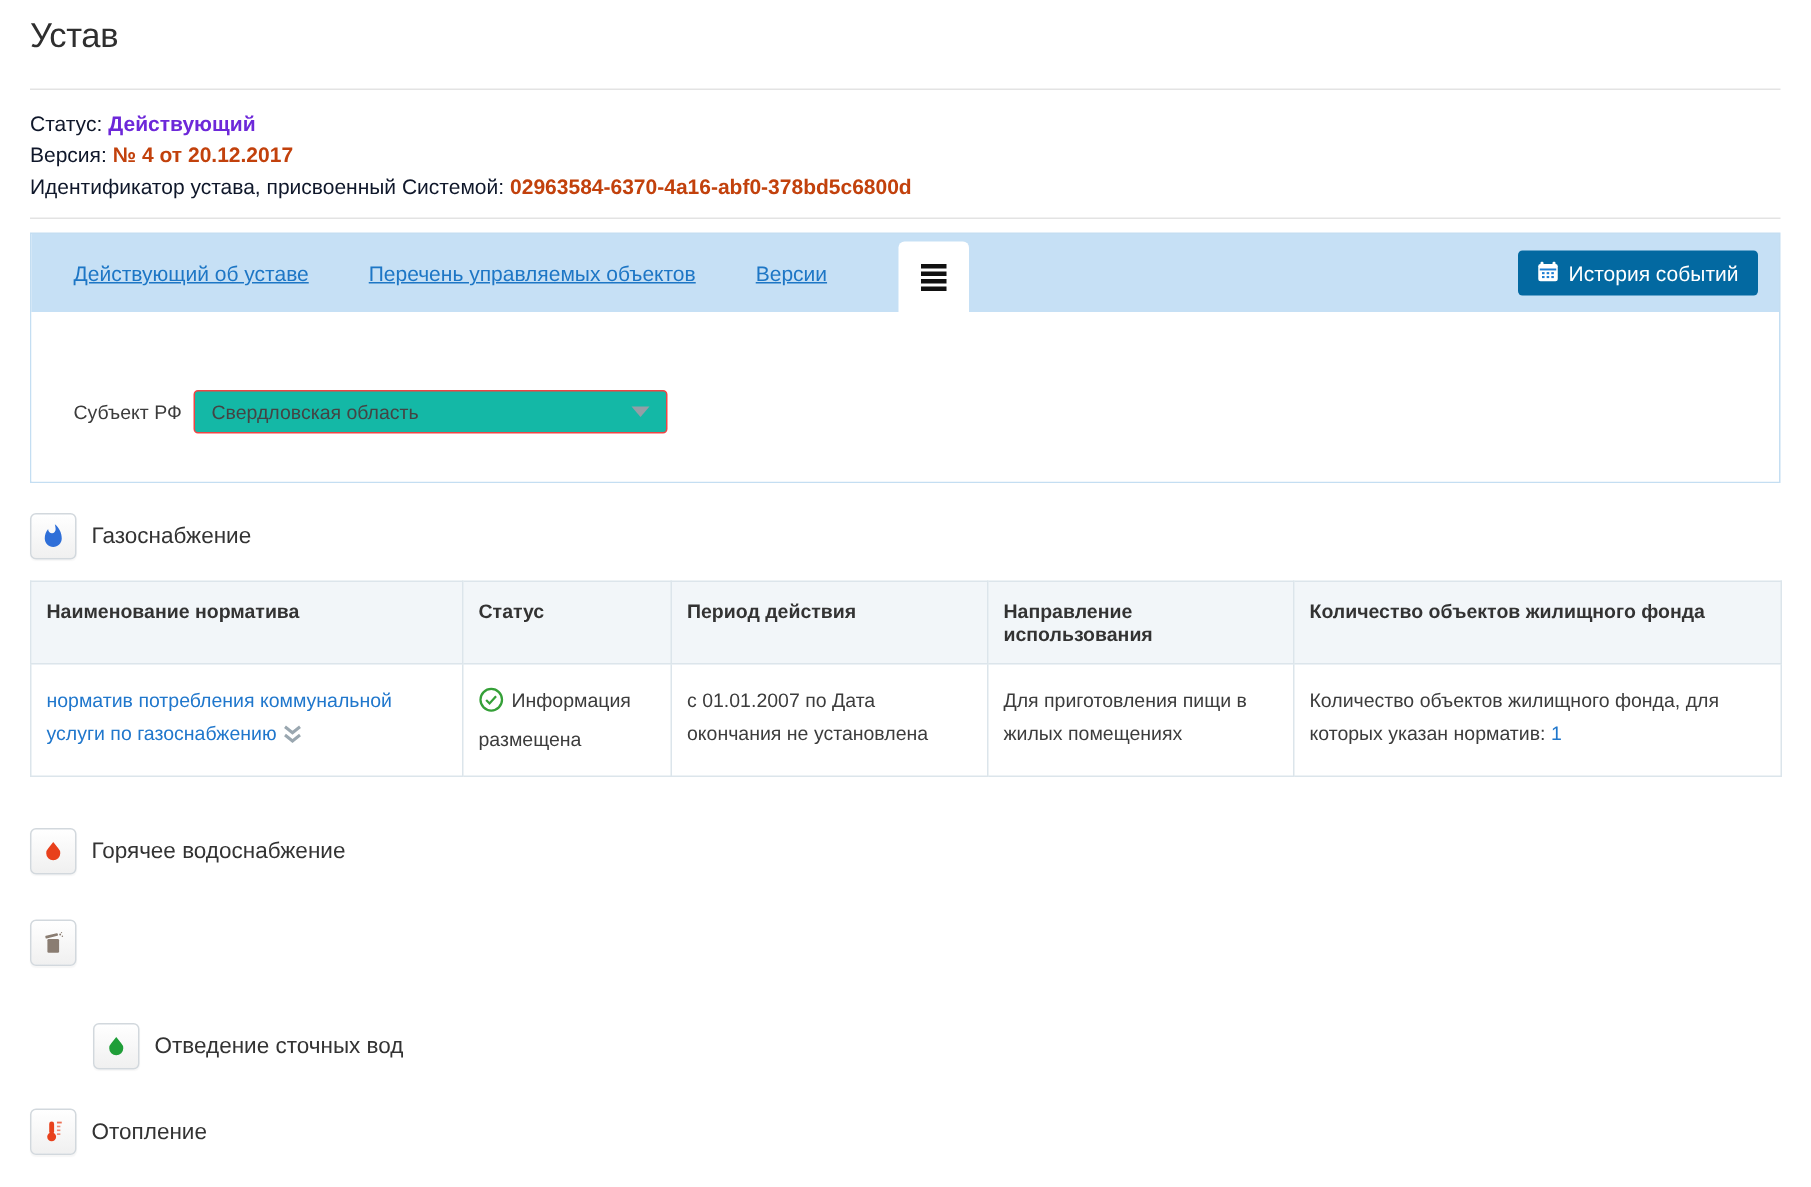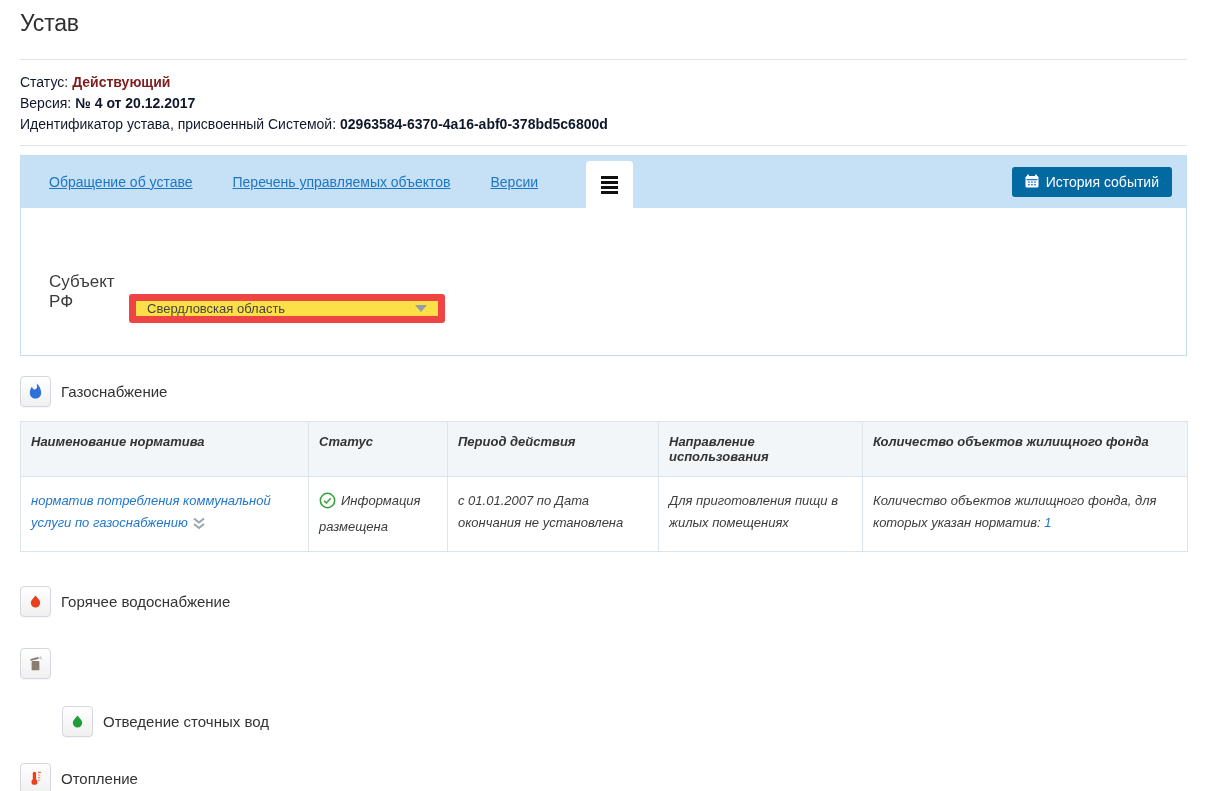--- a/index.html
+++ b/index.html
@@ -10,57 +10,57 @@
     color: #333; position: relative;
   }
   .wrap { padding: 0 20px; }
 
   
   .page-title { font-size: 23px; font-weight: 400; color: #2f2f2f; padding-top: 10px; letter-spacing: -0.2px; }
   .hr { border: none; border-top: 1px solid #e3e3e3; margin: 0; }
   .hr1 { margin-top: 22px; }
   .meta { padding: 12px 0 10px; font-size: 14px; line-height: 21px; }
   .meta-row .lbl { color: #0f172a; }
-  .meta-row .val { font-weight: 700; color: #0f172a; margin-left: 4px; }
-  .meta-row .val.green { color: #7f1d1d; }
+  .meta-row .val { font-weight: 700; color: #c2410c; margin-left: 4px; }
+  .meta-row .val.green { color: #6d28d9; }
 
   
   .panel { margin: 9px 20px 0; border: 1px solid #c4def2; }
   .tabstrip { background: #c6e0f5; height: 52px; display: flex; align-items: center; padding-left: 28px; }
   .tab-link { font-size: 14px; color: #1d76c5; text-decoration: underline; margin-right: 40px; cursor: pointer; white-space: nowrap; }
   .tab-active { align-self: flex-end; height: 47px; width: 47px; background: #fff; border-radius: 4px 4px 0 0;
                 display: flex; align-items: center; justify-content: center; margin-left: 8px; cursor: pointer; }
   .hamburger { width: 17px; }
   .hamburger div { height: 3px; background: #111; margin-bottom: 2px; }
   .hamburger div:last-child { margin-bottom: 0; }
   .history-btn { margin-left: auto; margin-right: 14px; background: #0369a1; color: #fff; border: none; border-radius: 3px;
                  height: 30px; padding: 0 13px; font-size: 14px; font-family: inherit; display: flex; align-items: center; gap: 7px; cursor: pointer; }
   .panel-content { background: #fff; padding: 30px 28px 32px; }
   .section-title { font-size: 21px; font-weight: 700; color: #222; letter-spacing: -0.2px; }
   .region-row { display: flex; align-items: center; margin-top: 22px; }
-  .region-label { font-size: 17px; color: #3c3c3c; width: 80px; }
-  .select { width: 316px; height: 29px; background: #fde047; border: 7px solid #ef4444; border-radius: 3px;
-            display: flex; align-items: center; justify-content: space-between; padding: 0 11px; font-size: 13px; color: #444; cursor: pointer; margin-top: 34px; }
+  .region-label { font-size: 13px; color: #3c3c3c; width: 80px; }
+  .select { width: 316px; height: 29px; background: #14b8a6; border: 1px solid #ef4444; border-radius: 3px;
+            display: flex; align-items: center; justify-content: space-between; padding: 0 11px; font-size: 13px; color: #444; cursor: pointer; }
   .caret { width: 0; height: 0; border-left: 6px solid transparent; border-right: 6px solid transparent; border-top: 7px solid #949ea6; }
 
   
   .service-row { display: flex; align-items: center; gap: 10px; font-size: 15px; color: #333; }
   .svc-gas { margin: 20px 20px 0; }
   .svc { margin-left: 20px; }
   .icon-tile { width: 31px; height: 31px; border: 1px solid #d2d8dd; border-radius: 4px;
                background: linear-gradient(#ffffff, #f0f0f0); display: inline-flex; align-items: center; justify-content: center;
                box-shadow: 0 1px 1px rgba(0,0,0,0.04); flex: 0 0 auto; vertical-align: middle; }
   .svc-wrap-block { margin: 29px 20px 0; width: 250px; font-size: 15px; line-height: 31px; }
   .svc-wrap-block .icon-tile { margin-right: 7px; }
   .mt34 { margin-top: 34px; }
-  .mt27 { margin-top: 27px; padding-left: 42px; }
+  .mt27 { margin-top: 38px; padding-left: 42px; }
   .mt26 { margin-top: 26px; }
 
   
-  table.norms { border-collapse: collapse; width: 1167px; margin: 14px 20px 0; table-layout: fixed; font-style: italic; }
+  table.norms { border-collapse: collapse; width: 1167px; margin: 14px 20px 0; table-layout: fixed; }
   table.norms th, table.norms td { border: 1px solid #dce5eb; font-size: 13px; text-align: left; vertical-align: top; }
   table.norms th { background: #f2f6f9; font-weight: 700; color: #333; padding: 12px 10px; }
   table.norms td { background: #fff; padding: 13px 10px; line-height: 22px; color: #3c3c3c; }
   .col1 { width: 288px; } .col2 { width: 139px; } .col3 { width: 211px; } .col4 { width: 204px; } .col5 { width: 325px; }
   a.cell-link { color: #2077cc; text-decoration: none; cursor: pointer; }
   .chevrons { display: inline-block; vertical-align: -3px; margin-left: 4px; cursor: pointer; }
   .status-cell .check { display: inline-block; vertical-align: -4px; margin-right: 5px; }
 </style>
 </head>
 <body>
@@ -77,21 +77,21 @@
     </div>
     <div class="meta-row">
       <span class="lbl">Идентификатор устава, присвоенный Системой:</span><span class="val">02963584-6370-4a16-abf0-378bd5c6800d</span>
     </div>
   </div>
   <hr class="hr">
 </div>
 
 <div class="panel">
   <div class="tabstrip">
-    <a class="tab-link">Обращение об уставе</a>
+    <a class="tab-link">Действующий об уставе</a>
     <a class="tab-link">Перечень управляемых объектов</a>
     <a class="tab-link">Версии</a>
     <div class="tab-active">
       <div class="hamburger">
           <div></div>
           <div></div>
           <div></div>
           <div></div>
         </div>
     </div>

